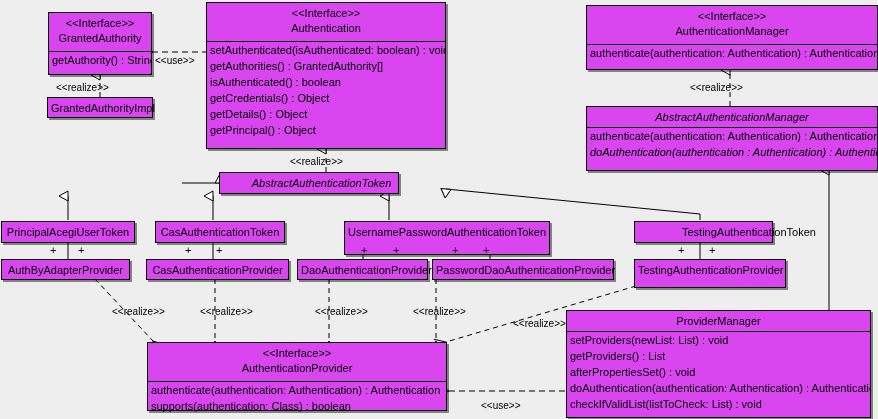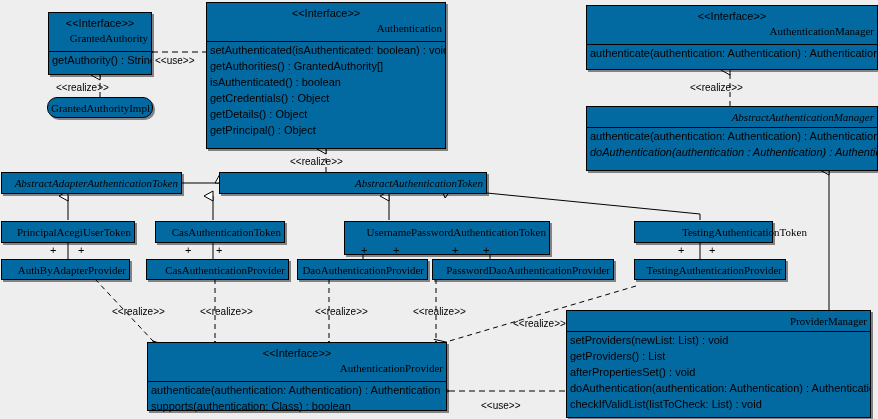--- a/index.html
+++ b/index.html
@@ -24,44 +24,43 @@
   }
   svg.edges {
     position: absolute;
     left: 0; top: 0;
     width: 878px;
     height: 419px;
     pointer-events: none;
   }
   .umlbox {
     position: absolute;
-    background: #0369a1;
+    background: #d946ef;
     border: 1px solid #000000;
     box-sizing: border-box;
     box-shadow: 2px 2px 0 rgba(0,0,0,0.45);
     z-index: 5;
   }
   .compartment {
     box-sizing: border-box;
   }
   .compartment + .compartment {
     border-top: 1px solid #000000;
   }
   .stereo {
     line-height: 14px;
     padding: 3px 3px 0 3px;
     text-align: center;
     white-space: nowrap;
   }
   .name {
     line-height: 14px;
     padding: 1px 3px 3px 3px;
-    text-align: right;
+    text-align: center;
     white-space: nowrap;
-    font-family: Liberation Serif, serif;
   }
   .name.simple {
     padding: 3px 3px 3px 3px;
   }
   .abstract {
     font-style: italic;
   }
   .member {
     line-height: 14px;
     padding: 1px 2px 1px 3px;
@@ -206,21 +205,21 @@
   <div class="umlbox" style="left:48px; top:12px; width:104px; height:63px;">
     <div class="compartment" style="height:38px;">
       <div class="stereo">&lt;&lt;Interface&gt;&gt;</div>
       <div class="name">GrantedAuthority</div>
     </div>
     <div class="compartment">
       <div class="member">getAuthority() : String</div>
     </div>
   </div>
 
-  <div class="umlbox" style="left:47px; top:97px; width:106px; height:21px;border-radius:10px;">
+  <div class="umlbox" style="left:47px; top:97px; width:106px; height:21px;">
     <div class="compartment">
       <div class="name simple">GrantedAuthorityImpl</div>
     </div>
   </div>
 
   <div class="umlbox" style="left:206px; top:2px; width:240px; height:147px;">
     <div class="compartment" style="height:38px;">
       <div class="stereo">&lt;&lt;Interface&gt;&gt;</div>
       <div class="name">Authentication</div>
     </div>
@@ -247,27 +246,22 @@
   <div class="umlbox" style="left:586px; top:106px; width:292px; height:65px;">
     <div class="compartment">
       <div class="name simple abstract">AbstractAuthenticationManager</div>
     </div>
     <div class="compartment">
       <div class="member">authenticate(authentication: Authentication) : Authentication</div>
       <div class="member it">doAuthentication(authentication : Authentication) : Authentication</div>
     </div>
   </div>
 
-  <div class="umlbox" style="left:1px; top:172px; width:181px; height:22px;">
-    <div class="compartment">
-      <div class="name simple abstract">AbstractAdapterAuthenticationToken</div>
-    </div>
-  </div>
-
-  <div class="umlbox" style="left:219px; top:172px; width:268px; height:22px;padding-left:25px;">
+
+  <div class="umlbox" style="left:219px; top:172px; width:180px; height:22px;padding-left:25px;">
     <div class="compartment">
       <div class="name simple abstract">AbstractAuthenticationToken</div>
     </div>
   </div>
 
   <div class="umlbox" style="left:1px; top:221px; width:134px; height:22px;">
     <div class="compartment">
       <div class="name simple">PrincipalAcegiUserToken</div>
     </div>
   </div>
@@ -307,21 +301,21 @@
       <div class="name simple">CasAuthenticationProvider</div>
     </div>
   </div>
 
   <div class="umlbox" style="left:432px; top:259px; width:182px; height:21px;">
     <div class="compartment">
       <div class="name simple">PasswordDaoAuthenticationProvider</div>
     </div>
   </div>
 
-  <div class="umlbox" style="left:634px; top:259px; width:152px; height:21px;">
+  <div class="umlbox" style="left:634px; top:259px; width:152px; height:29px;">
     <div class="compartment">
       <div class="name simple">TestingAuthenticationProvider</div>
     </div>
   </div>
 
   <div class="umlbox" style="left:147px; top:342px; width:300px; height:69px;">
     <div class="compartment" style="height:38px;">
       <div class="stereo">&lt;&lt;Interface&gt;&gt;</div>
       <div class="name">AuthenticationProvider</div>
     </div>

